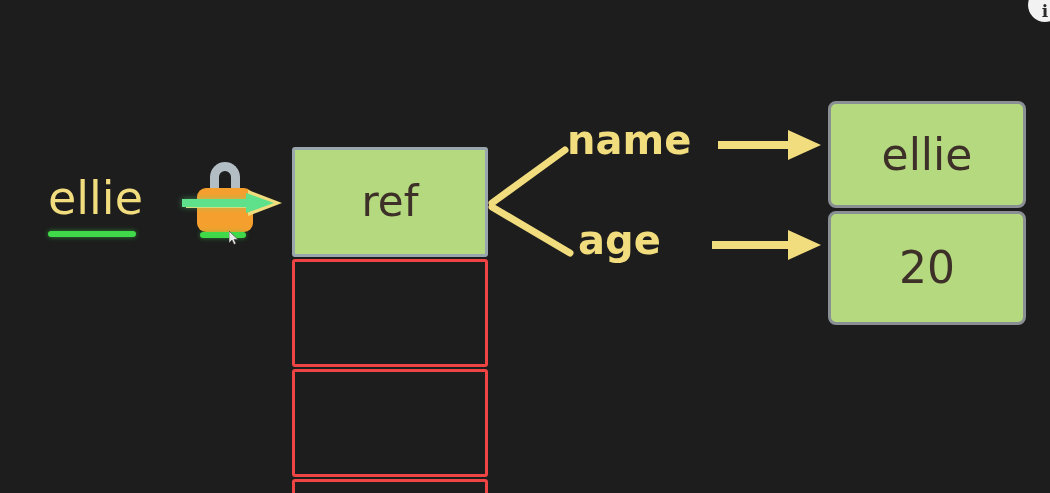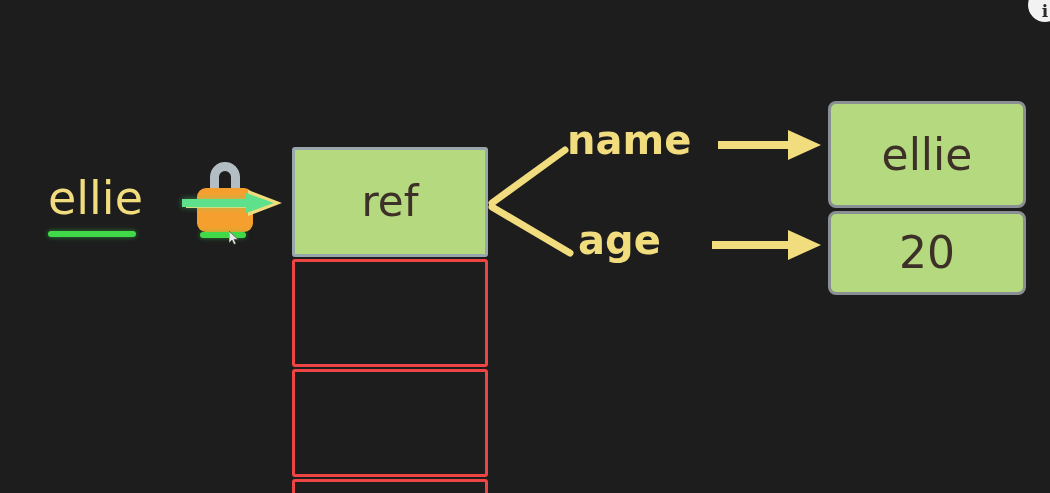--- a/index.html
+++ b/index.html
@@ -233,21 +233,21 @@
     position: absolute;
     left: 0; right: 0;
     top: 50%;
     transform: translateY(-50%);
     text-align: center;
     font-size: 44px;
     color: #3d3028;
     line-height: 1;
   }
   #value-name { top: 101px; height: 107px; }
-  #value-age  { top: 211px; height: 84px; }
+  #value-age  { top: 211px; height: 114px; }
 
   
   .info-badge {
     position: absolute;
     left: 1028px;
     top: -12px;
     width: 34px;
     height: 34px;
     border-radius: 50%;
     background: #f2f2f2;

